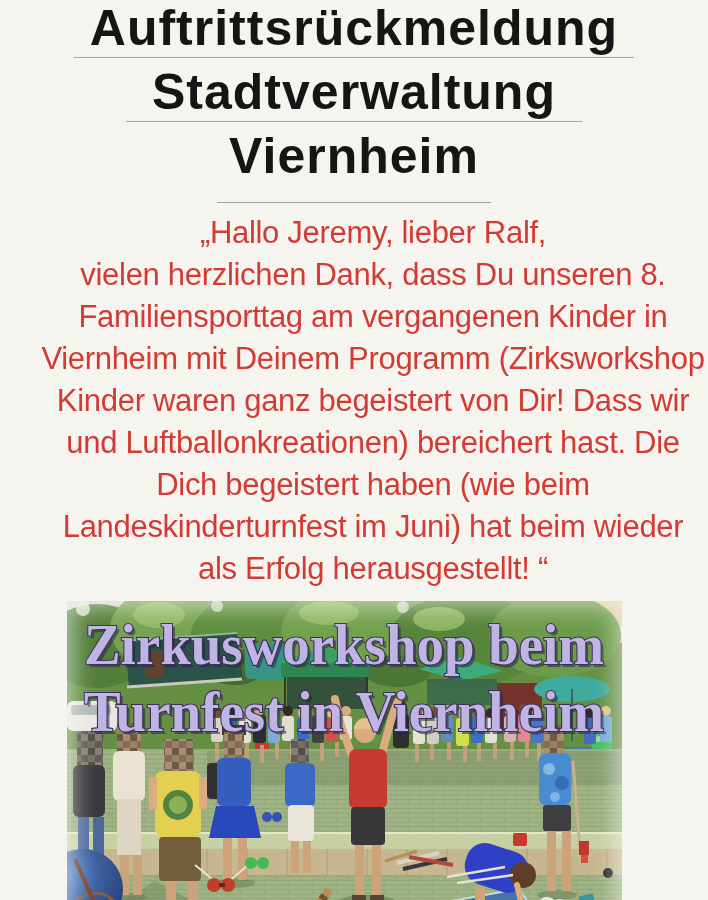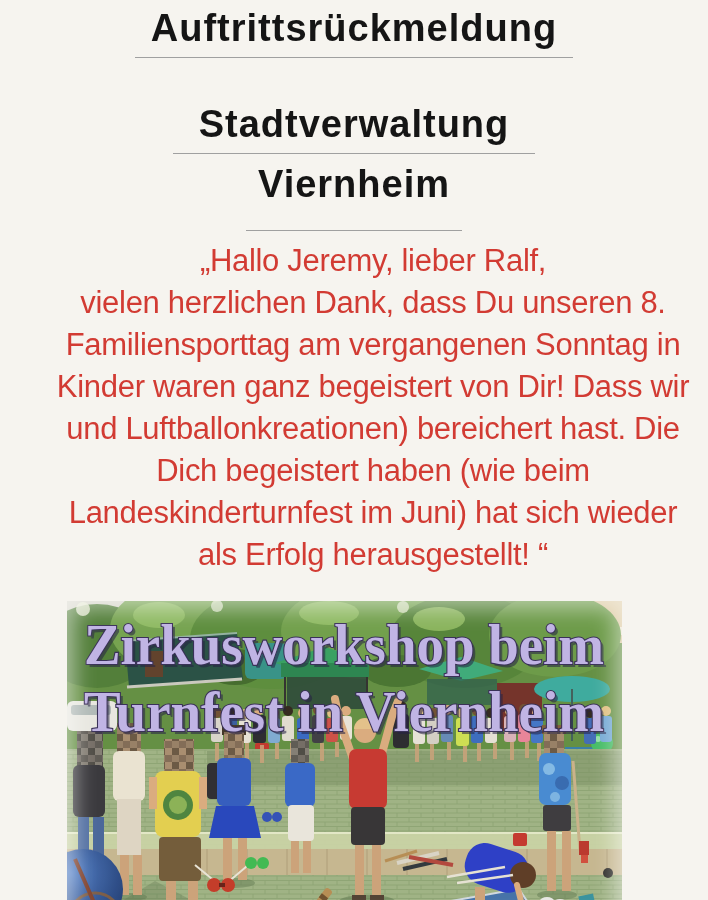--- a/index.html
+++ b/index.html
@@ -2,23 +2,23 @@
 <html style="--background: #f6f4ef; --ink: #151515; --underline: #a0a0a0; --red: #d23b33; --caption-fill: #c0b4e4; --caption-outline: #3a3158;"><head>
 <meta charset="utf-8">
 <style>
   html,body{margin:0;padding:0;}
   body{width:708px;height:900px;overflow:hidden;font-family:"Liberation Sans",sans-serif;}
   .page{position:relative;width:708px;height:900px;background:var(--background,#f6f4ef);}
 
   
   .heading{padding-top:2px;text-align:center;color:var(--ink,#151515);}
   .h-line{line-height:52px;}
-  .h-line span{display:inline-block;font-weight:bold;font-size:38px;letter-spacing:1px;
+  .h-line span{display:inline-block;font-weight:bold;font-size:50px;letter-spacing:1px;
     border-bottom:1px solid var(--underline,#a0a0a0);padding:0 16px 3px;}
-  .h-line.u2 span{padding:0 26px 3px;margin-top:36px;}
+  .h-line.u2 span{padding:0 26px 3px;}
   .h-line.u3 span{padding:0 12px 20px;}
 
   
   .quote{margin-top:9px;text-align:center;color:var(--red,#d23b33);}
   .q-line{font-size:31px;line-height:42px;white-space:nowrap;letter-spacing:-0.3px;padding-left:38px;}
 
   
   .photo{position:absolute;left:67px;top:601px;width:555px;height:327px;margin:0;}
   .photo svg{display:block;width:555px;height:327px;}
   .vignette{position:absolute;inset:0;pointer-events:none;
@@ -36,25 +36,26 @@
 
   <header class="heading">
     <div class="h-line u1"><span>Auftrittsrückmeldung</span></div>
     <div class="h-line u2"><span>Stadtverwaltung</span></div>
     <div class="h-line u3"><span>Viernheim</span></div>
   </header>
 
   <section class="quote">
     <div class="q-line">„Hallo Jeremy, lieber Ralf,</div>
     <div class="q-line">vielen herzlichen Dank, dass Du unseren 8.</div>
-    <div class="q-line">Familiensporttag am vergangenen Sonntag in</div>
+    <div class="q-line">Familiensporttag am vergangenen Kinder in</div>
+    <div class="q-line">Viernheim mit Deinem Programm (Zirksworkshop</div>
     <div class="q-line">Kinder waren ganz begeistert von Dir! Dass wir</div>
     <div class="q-line">und Luftballonkreationen) bereichert hast. Die</div>
     <div class="q-line">Dich begeistert haben (wie beim</div>
-    <div class="q-line">Landeskinderturnfest im Juni) hat sich wieder</div>
+    <div class="q-line">Landeskinderturnfest im Juni) hat beim wieder</div>
     <div class="q-line">als Erfolg herausgestellt! “</div>
   </section>
 
   <figure class="photo">
     <svg viewBox="0 0 555 327" preserveAspectRatio="none">
       <defs>
         <pattern id="patA" width="14" height="14" patternUnits="userSpaceOnUse">
           <rect width="7" height="7" fill="#7d6752"></rect>
             <rect x="7" width="7" height="7" fill="#937c63"></rect>
           <rect y="7" width="7" height="7" fill="#a58a6d"></rect>

